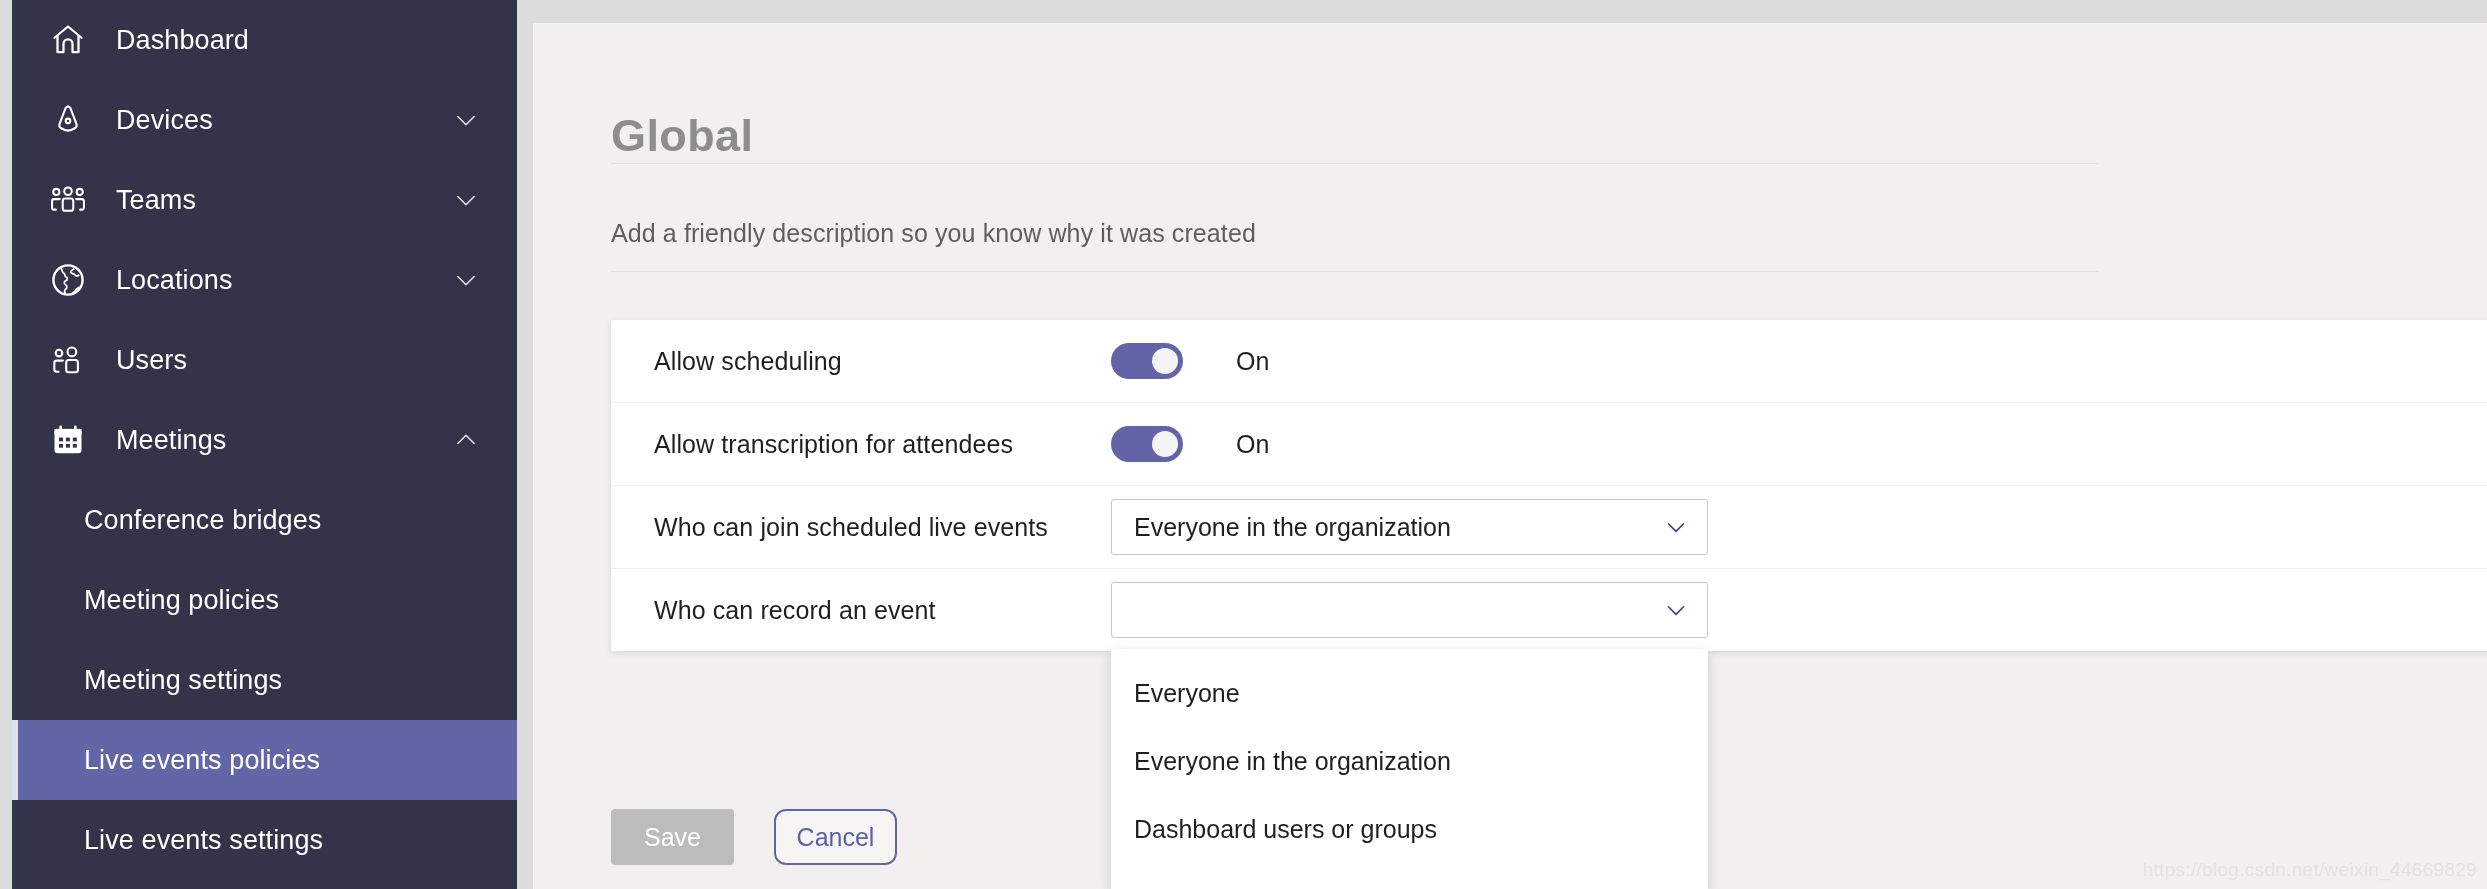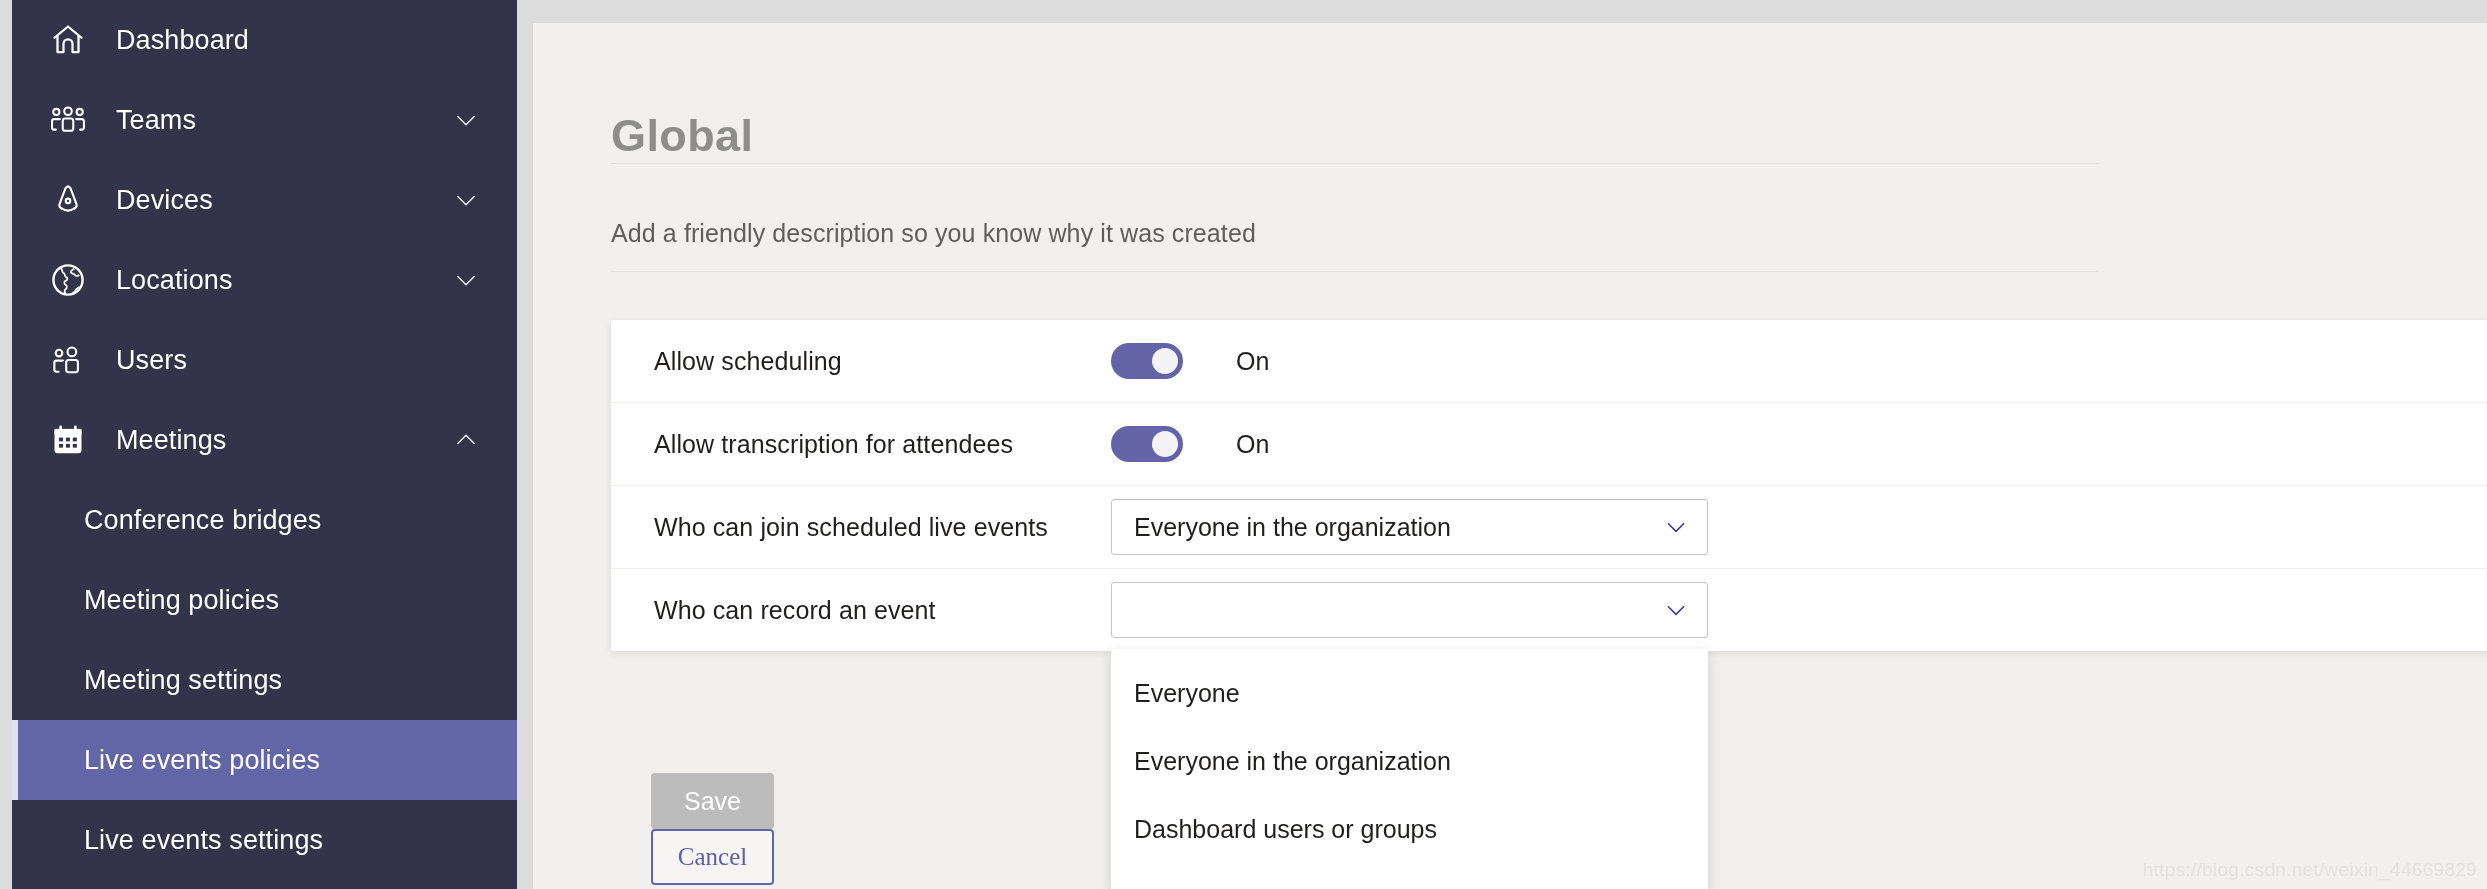--- a/index.html
+++ b/index.html
@@ -268,46 +268,45 @@
     font-size: 25px;
     color: #201f1e;
     white-space: nowrap;
     cursor: pointer;
   }
 
   
   #actions {
     position: absolute;
     left: 78px;
-    top: 750px;
-    display: flex;
-    align-items: flex-end;
-    flex-direction: column;
+    top: 786px;
+    display: flex;
+    align-items: flex-start;
   }
   #save-button {
     width: 123px;
     height: 56px;
     background: #bcbcbc;
     color: #ffffff;
     border: none;
     border-radius: 4px;
     font-size: 25px;
     font-family: "Liberation Sans", sans-serif;
     cursor: default;
   }
   #cancel-button {
     margin-left: 40px;
     width: 123px;
     height: 56px;
     background: #f6f5f4;
     color: #5b5fa8;
     border: 2px solid #6264a7;
-    border-radius: 4px;
-    font-size: 25px;
-    font-family: Liberation Serif, serif;
+    border-radius: 12px;
+    font-size: 25px;
+    font-family: Liberation Sans, sans-serif;
     cursor: pointer;
   }
 
   #watermark {
     position: absolute;
     right: 22px;
     bottom: 8px;
     font-size: 19px;
     color: #e3e2e1;
     letter-spacing: 0.3px;
@@ -323,51 +322,51 @@
   <nav id="sidebar">
 
     <div class="nav-item">
       <span class="nav-icon">
         <svg width="36" height="36" viewBox="0 0 24 24" fill="none" stroke="currentColor" stroke-width="1.5" stroke-linecap="round" stroke-linejoin="round">
           <path d="M3 10.5 12 3l9 7.5"></path>
           <path d="M5 9.5V20h4v-5.5a3 3 0 0 1 6 0V20h4V9.5"></path>
         </svg>
       </span>
       <span class="nav-label">Dashboard</span>
+    </div>
+
+    <div class="nav-item">
+      <span class="nav-icon">
+        <svg width="36" height="36" viewBox="0 0 24 24" fill="none" stroke="currentColor" stroke-width="1.4" stroke-linecap="round" stroke-linejoin="round">
+          <path d="M12 3c1 0 1.6.9 2 2l3.6 9.6c.5 1.3-.2 2.6-1.6 3.2"></path>
+          <path d="M12 3c-1 0-1.6.9-2 2L6.4 14.6c-.5 1.3.2 2.6 1.6 3.2"></path>
+          <path d="M8 17.8c1.2.9 2.6 1.3 4 1.3s2.8-.4 4-1.3"></path>
+          <circle cx="12" cy="12.6" r="1.5"></circle>
+        </svg>
+      </span>
+      <span class="nav-label">Devices</span>
+      <span class="nav-chev">
+        <svg width="28" height="28" viewBox="0 0 24 24" fill="none" stroke="currentColor" stroke-width="1.3" stroke-linecap="round" stroke-linejoin="round">
+          <path d="M5 9l7 7 7-7"></path>
+        </svg>
+      </span>
     </div>
 
     <div class="nav-item">
       <span class="nav-icon">
         <svg width="38" height="38" viewBox="0 0 26 24" fill="none" stroke="currentColor" stroke-width="1.4" stroke-linecap="round" stroke-linejoin="round">
           <circle cx="13" cy="6" r="2.6"></circle>
           <circle cx="5" cy="6.5" r="2.1"></circle>
           <circle cx="21" cy="6.5" r="2.1"></circle>
           <rect x="9.4" y="11" width="7.2" height="8.4" rx="1.6"></rect>
           <path d="M7.4 11.4H3.4a1.3 1.3 0 0 0-1.3 1.3v4.6a1.3 1.3 0 0 0 1.3 1.3h1.3"></path>
           <path d="M18.6 11.4h4a1.3 1.3 0 0 1 1.3 1.3v4.6a1.3 1.3 0 0 1-1.3 1.3h-1.3"></path>
         </svg>
       </span>
       <span class="nav-label">Teams</span>
-      <span class="nav-chev">
-        <svg width="28" height="28" viewBox="0 0 24 24" fill="none" stroke="currentColor" stroke-width="1.3" stroke-linecap="round" stroke-linejoin="round">
-          <path d="M5 9l7 7 7-7"></path>
-        </svg>
-      </span>
-    </div>
-
-    <div class="nav-item">
-      <span class="nav-icon">
-        <svg width="36" height="36" viewBox="0 0 24 24" fill="none" stroke="currentColor" stroke-width="1.4" stroke-linecap="round" stroke-linejoin="round">
-          <path d="M12 3c1 0 1.6.9 2 2l3.6 9.6c.5 1.3-.2 2.6-1.6 3.2"></path>
-          <path d="M12 3c-1 0-1.6.9-2 2L6.4 14.6c-.5 1.3.2 2.6 1.6 3.2"></path>
-          <path d="M8 17.8c1.2.9 2.6 1.3 4 1.3s2.8-.4 4-1.3"></path>
-          <circle cx="12" cy="12.6" r="1.5"></circle>
-        </svg>
-      </span>
-      <span class="nav-label">Devices</span>
       <span class="nav-chev">
         <svg width="28" height="28" viewBox="0 0 24 24" fill="none" stroke="currentColor" stroke-width="1.3" stroke-linecap="round" stroke-linejoin="round">
           <path d="M5 9l7 7 7-7"></path>
         </svg>
       </span>
     </div>
 
     <div class="nav-item">
       <span class="nav-icon">
         <svg width="38" height="38" viewBox="0 0 24 24">

